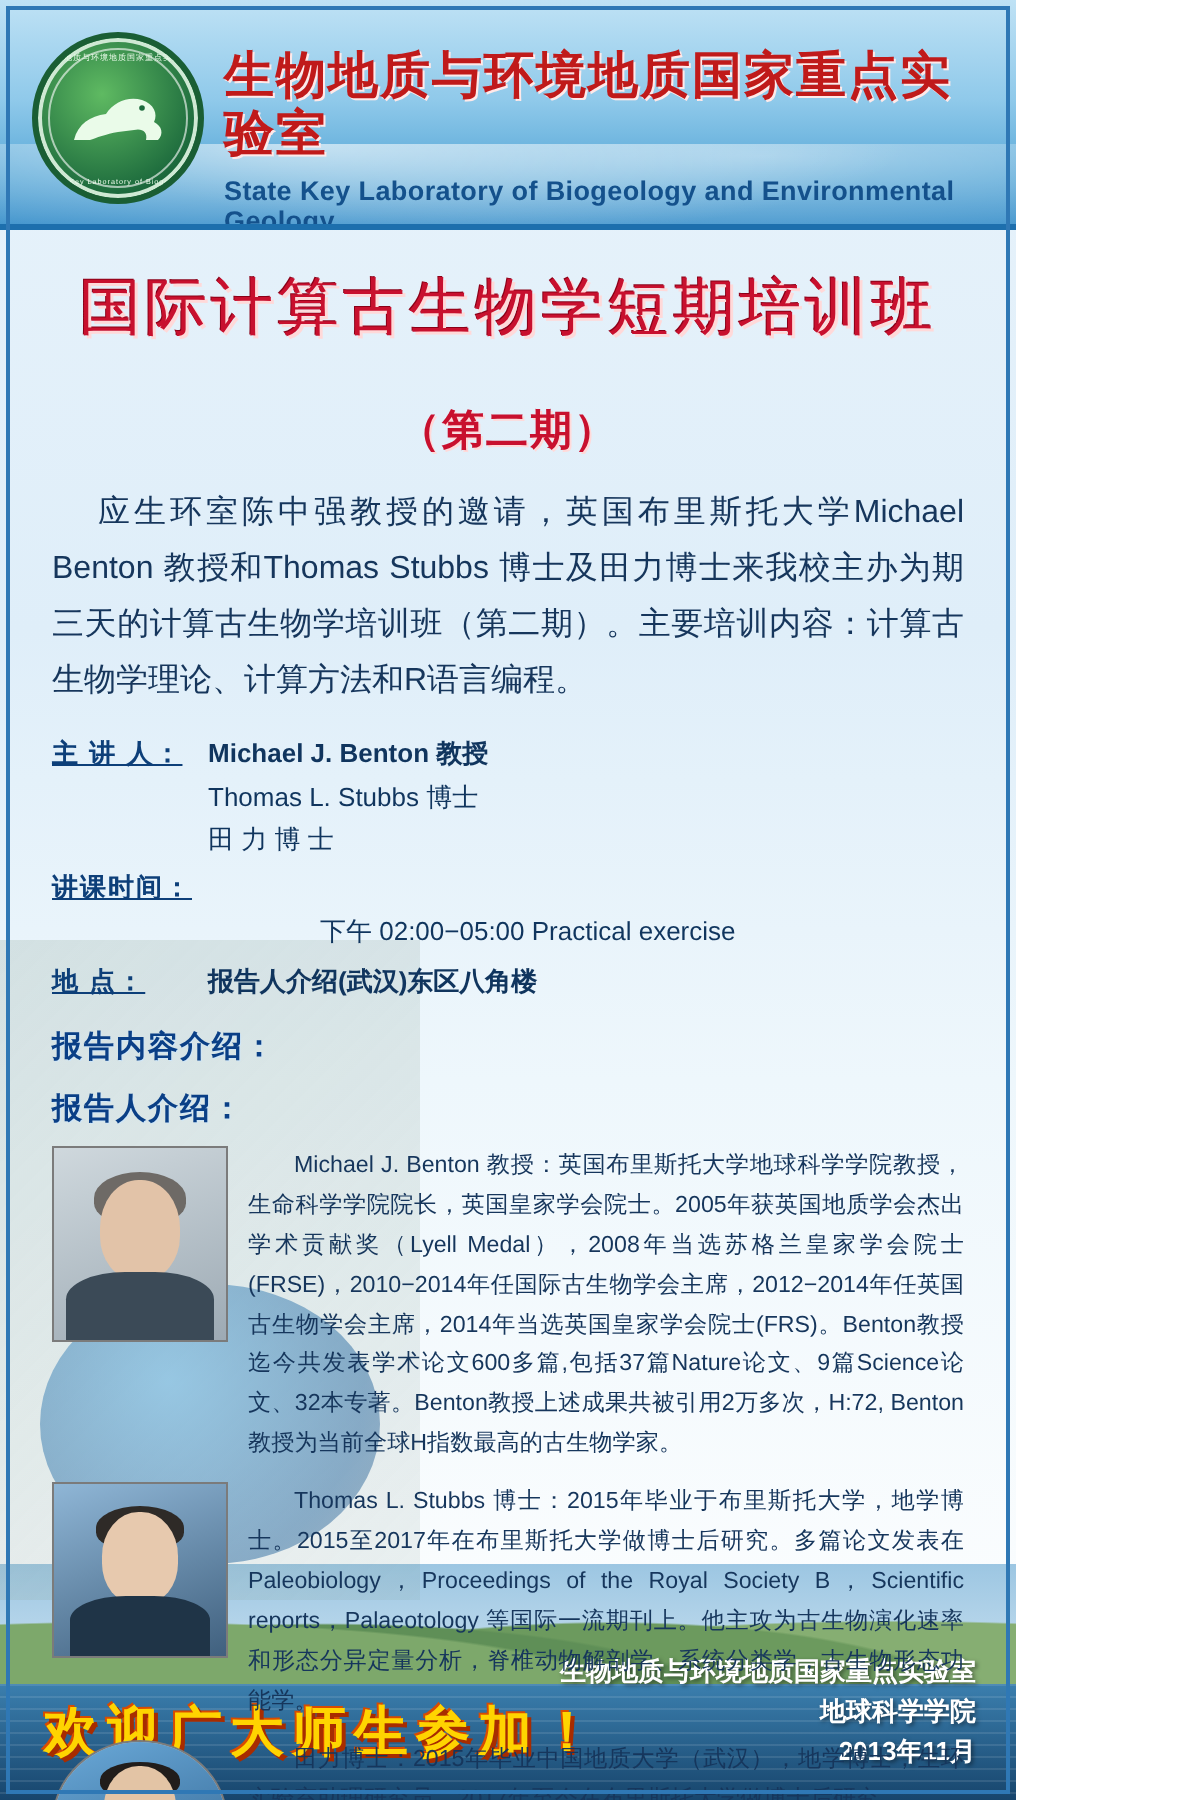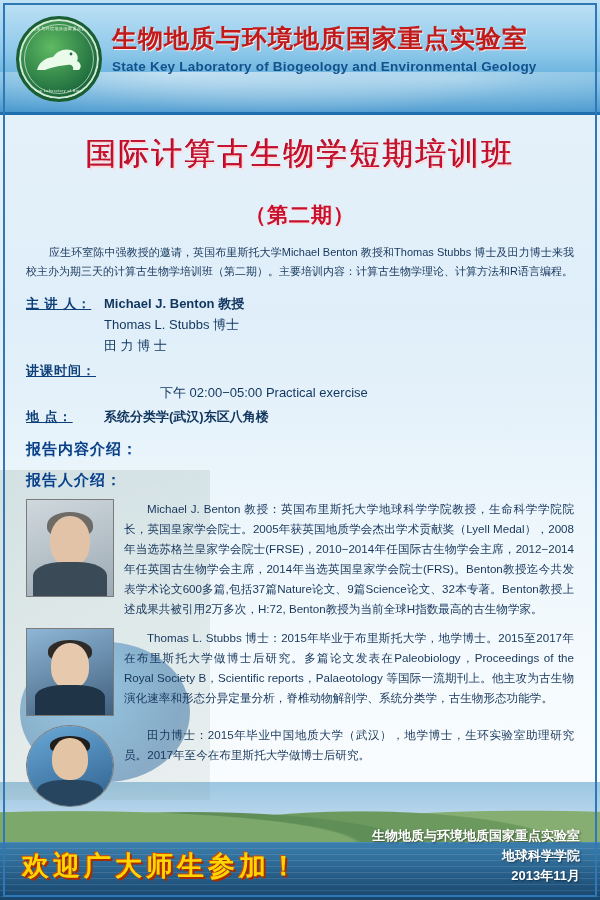--- a/index.html
+++ b/index.html
@@ -4,21 +4,21 @@
 <style>
   html,body{margin:0;padding:0;}
   body{
     width:600px;height:900px;
     font-family:"Liberation Sans","DejaVu Sans",sans-serif;
     background:#ffffff;
     overflow:hidden;
   }
   .poster{
     position:relative;
-    width:600px;height:900px;
+    width:508px;height:900px;
     background:
       linear-gradient(180deg,#e8f3fb 0%,#dfeef9 35%,#eef7fc 60%,#ffffff 100%);
     box-sizing:border-box;
     overflow:hidden;
   }
   
   .poster:before{
     content:"";
     position:absolute;left:3px;top:3px;right:3px;bottom:3px;
     border:2px solid #2f78b5;
@@ -90,21 +90,21 @@
     letter-spacing:1px;
     text-shadow:1px 1px 0 #ffd9d9;
   }
   
   .body{
     position:relative;
     padding:10px 26px 0 26px;
     z-index:5;
   }
   .intro{
-    font-size:11px;line-height:1.75;color:#16365c;
+    font-size:16px;line-height:1.75;color:#16365c;
     text-align:justify;
     text-indent:23px;
   }
   .info{
     margin-top:12px;
   }
   .info-row{
     display:flex;
     font-size:13px;line-height:1.6;color:#16365c;
     margin-bottom:1px;
@@ -269,21 +269,21 @@
       <div class="info-sub">Thomas L. Stubbs 博士</div>
       <div class="info-sub">田 力 博 士</div>
 
       <div class="info-row" style="margin-top:4px;">
         <div class="info-label">讲课时间：</div>
       </div>
       <div class="info-sub" style="margin-left:134px;">下午 02:00−05:00 Practical exercise</div>
 
       <div class="info-row" style="margin-top:4px;">
         <div class="info-label">地    点：</div>
-        <div class="info-value">系统分类学(武汉)东区八角楼</div>
+        <div class="info-value">报告人介绍(武汉)东区八角楼</div>
       </div>
     </div>
 
     <div class="sec-head">报告内容介绍：</div>
 
     <div class="sec-head">报告人介绍：</div>
 
     <div class="bio">
       <div class="photo p1">
         <div class="face f1">

